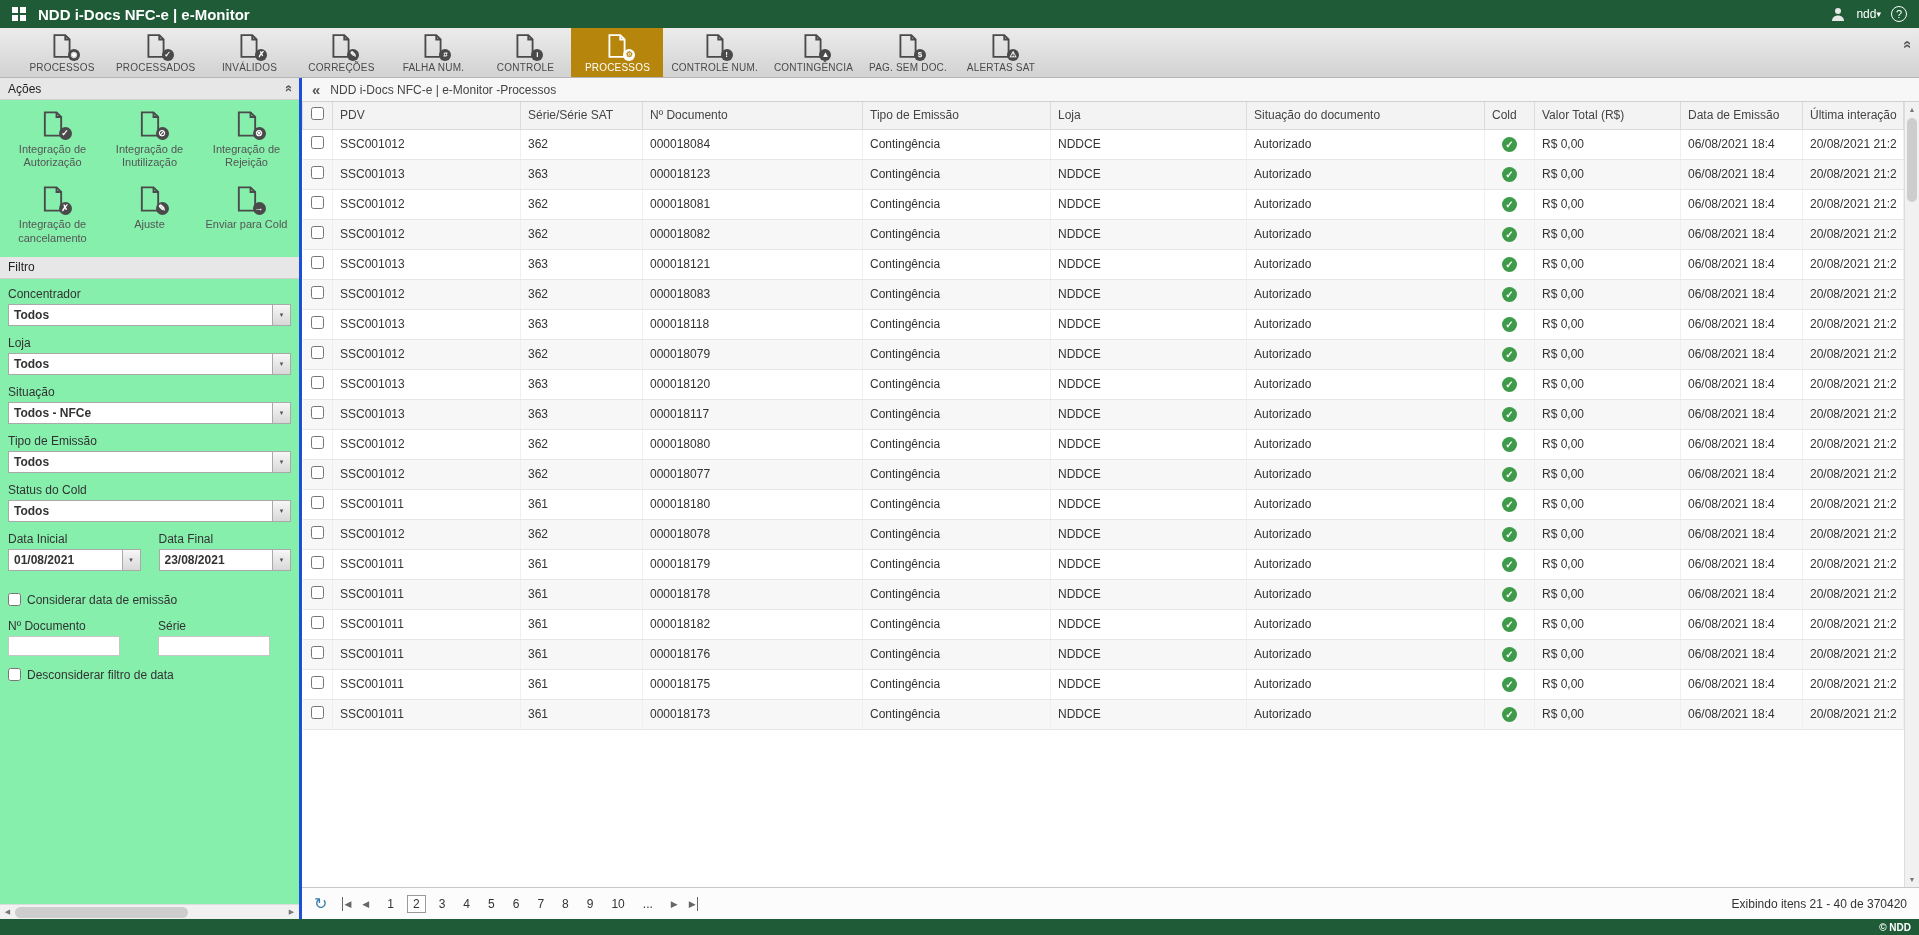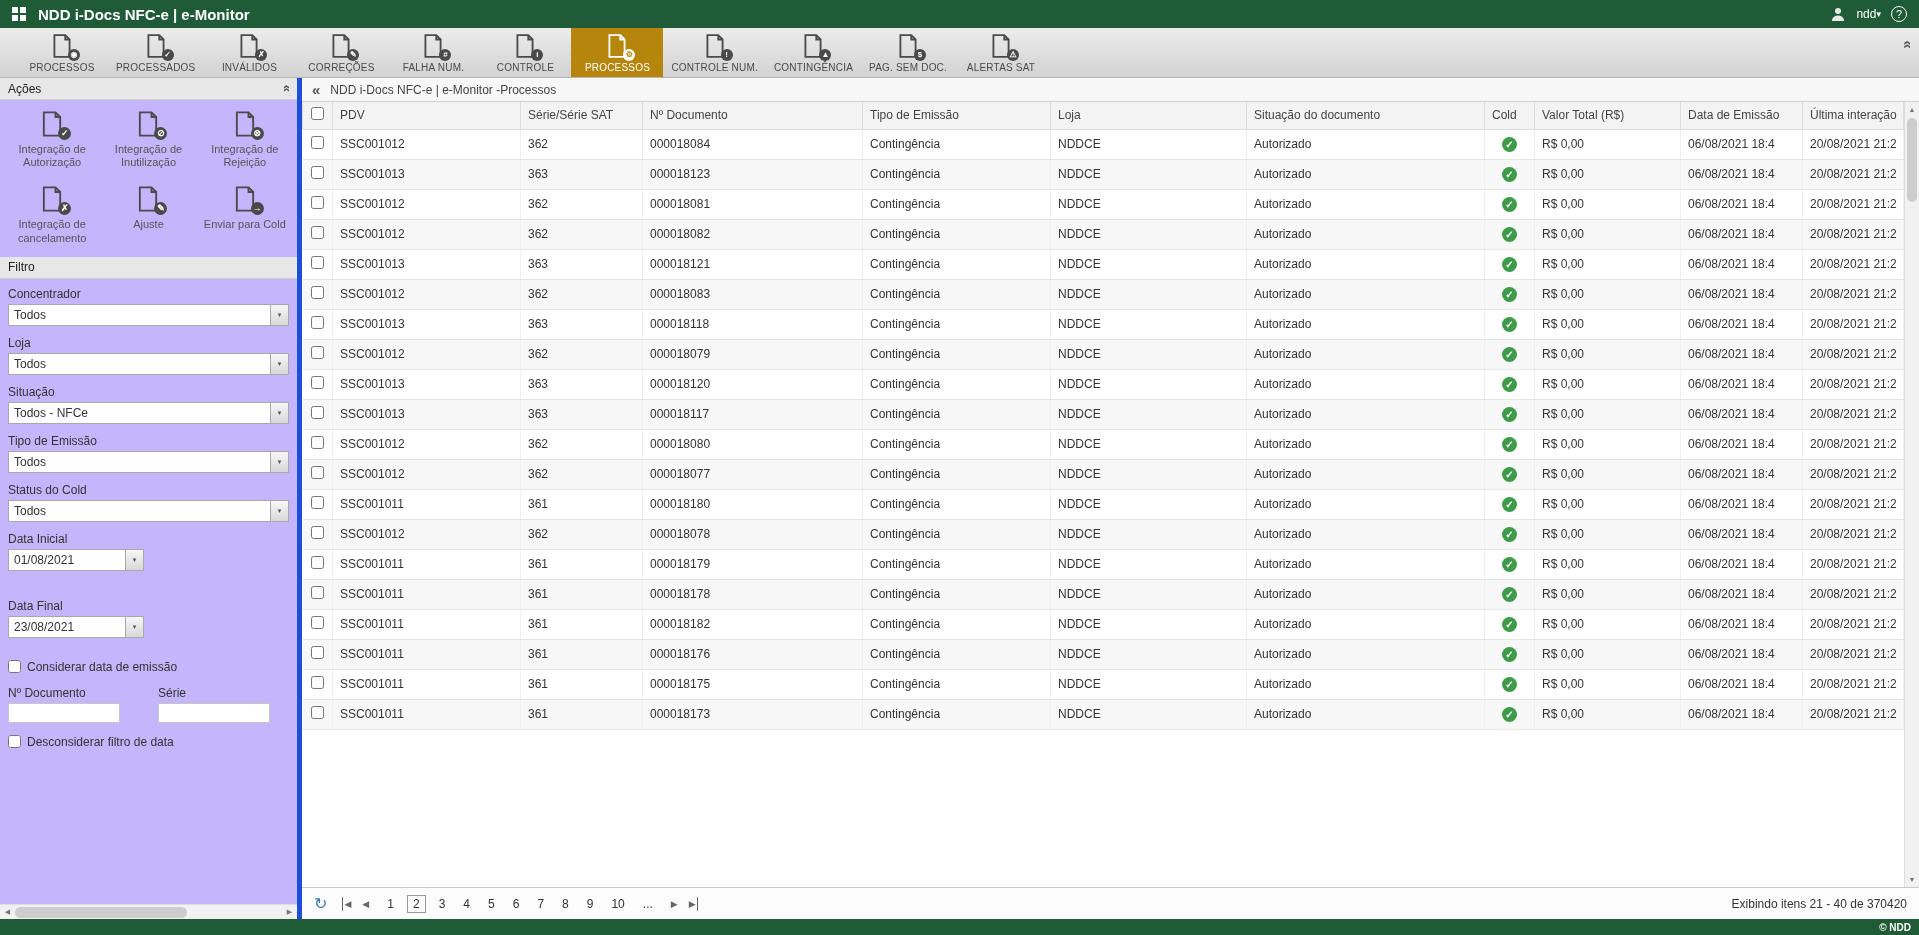--- a/index.html
+++ b/index.html
@@ -26,34 +26,34 @@
   .tb-icon svg { display: block; }
   .tb-badge { position: absolute; right: -5px; bottom: -2px; width: 12px; height: 12px; border-radius: 50%; background: #4a4a4a; color: #fff; font-size: 8px; line-height: 12px; text-align: center; font-weight: bold; }
   .tb-item.active .tb-badge { background: #fff; color: #b5850c; }
   .tb-label { font-size: 10px; letter-spacing: 0.2px; white-space: nowrap; }
   .toolbar-collapse { position: absolute; right: 10px; top: 8px; color: #555; font-size: 15px; font-weight: bold; transform: rotate(-90deg); cursor: pointer; }
 
   
   .content { flex: 1; display: flex; min-height: 0; }
 
   
-  .sidebar { width: 302px; flex: 0 0 302px; border-right: 5px solid #1d4ed8; display: flex; flex-direction: column; background: #c4b5fd; min-height: 0; }
+  .sidebar { width: 302px; flex: 0 0 302px; border-right: 3px solid #1d4ed8; display: flex; flex-direction: column; background: #86efac; min-height: 0; }
   .panel-header { height: 22px; flex: 0 0 22px; background: #e7e7e7; border-bottom: 1px solid #cfcfcf; display: flex; align-items: center; justify-content: space-between; padding: 0 8px; font-size: 12px; color: #222; }
   .panel-collapse { color: #555; font-size: 13px; font-weight: bold; transform: rotate(-90deg); cursor: pointer; }
   .actions-grid { display: grid; grid-template-columns: repeat(3, 1fr); padding: 10px 4px 12px; row-gap: 16px; }
   .action { display: flex; flex-direction: column; align-items: center; text-align: center; gap: 5px; font-size: 11px; color: #555; line-height: 1.2; cursor: pointer; padding: 0 4px; }
   .action-icon { position: relative; width: 28px; height: 28px; color: #4a4a4a; }
   .action-badge { position: absolute; right: -5px; bottom: -2px; width: 13px; height: 13px; border-radius: 50%; background: #4a4a4a; color: #fff; font-size: 9px; line-height: 13px; text-align: center; font-weight: bold; }
   .filter-body { flex: 1; padding: 8px 8px 0; overflow: hidden; min-height: 0; }
   .field { margin-bottom: 10px; }
   .f-label { display: block; font-size: 12px; color: #333; margin-bottom: 3px; }
   .selectbox { height: 22px; border: 1px solid #a9a9a9; background: #fff; display: flex; align-items: center; font-size: 12px; color: #333; padding-left: 5px; cursor: pointer; }
-  .sel-value { white-space: nowrap; overflow: hidden; }
+  .sel-value { white-space: nowrap; overflow: hidden; font-weight: bold; }
   .sel-btn { margin-left: auto; width: 18px; height: 100%; border-left: 1px solid #a9a9a9; background: linear-gradient(#f7f7f7, #d8d8d8); display: flex; align-items: center; justify-content: center; font-size: 7px; color: #555; }
-  .dates-row { display: flex; gap: 18px; flex-direction: column; }
+  .dates-row { display: flex; gap: 18px; }
   .dates-row .field { width: 136px; margin-bottom: 10px; }
   .checkbox-row { display: flex; align-items: center; gap: 6px; font-size: 12px; color: #333; margin: 12px 0; }
   .checkbox-row input { width: 13px; height: 13px; cursor: pointer; }
   .pair-row { display: flex; gap: 38px; margin-bottom: 12px; }
   .pair-col { width: 112px; }
   .text-input { width: 100%; height: 20px; border: 1px solid #c6c6c6; font-size: 12px; padding: 0 4px; }
   .h-scrollbar { height: 15px; flex: 0 0 15px; background: #f1f1f1; border-top: 1px solid #ddd; display: flex; align-items: center; }
   .h-arrow { width: 15px; text-align: center; font-size: 7px; color: #777; cursor: pointer; }
   .h-thumb { height: 11px; width: 58%; background: #cdcdcd; border-radius: 6px; cursor: pointer; }
   .search-row { height: 38px; flex: 0 0 38px; background: #ededed; border-top: 1px solid #ccc; display: flex; align-items: center; justify-content: flex-end; padding-right: 14px; }

